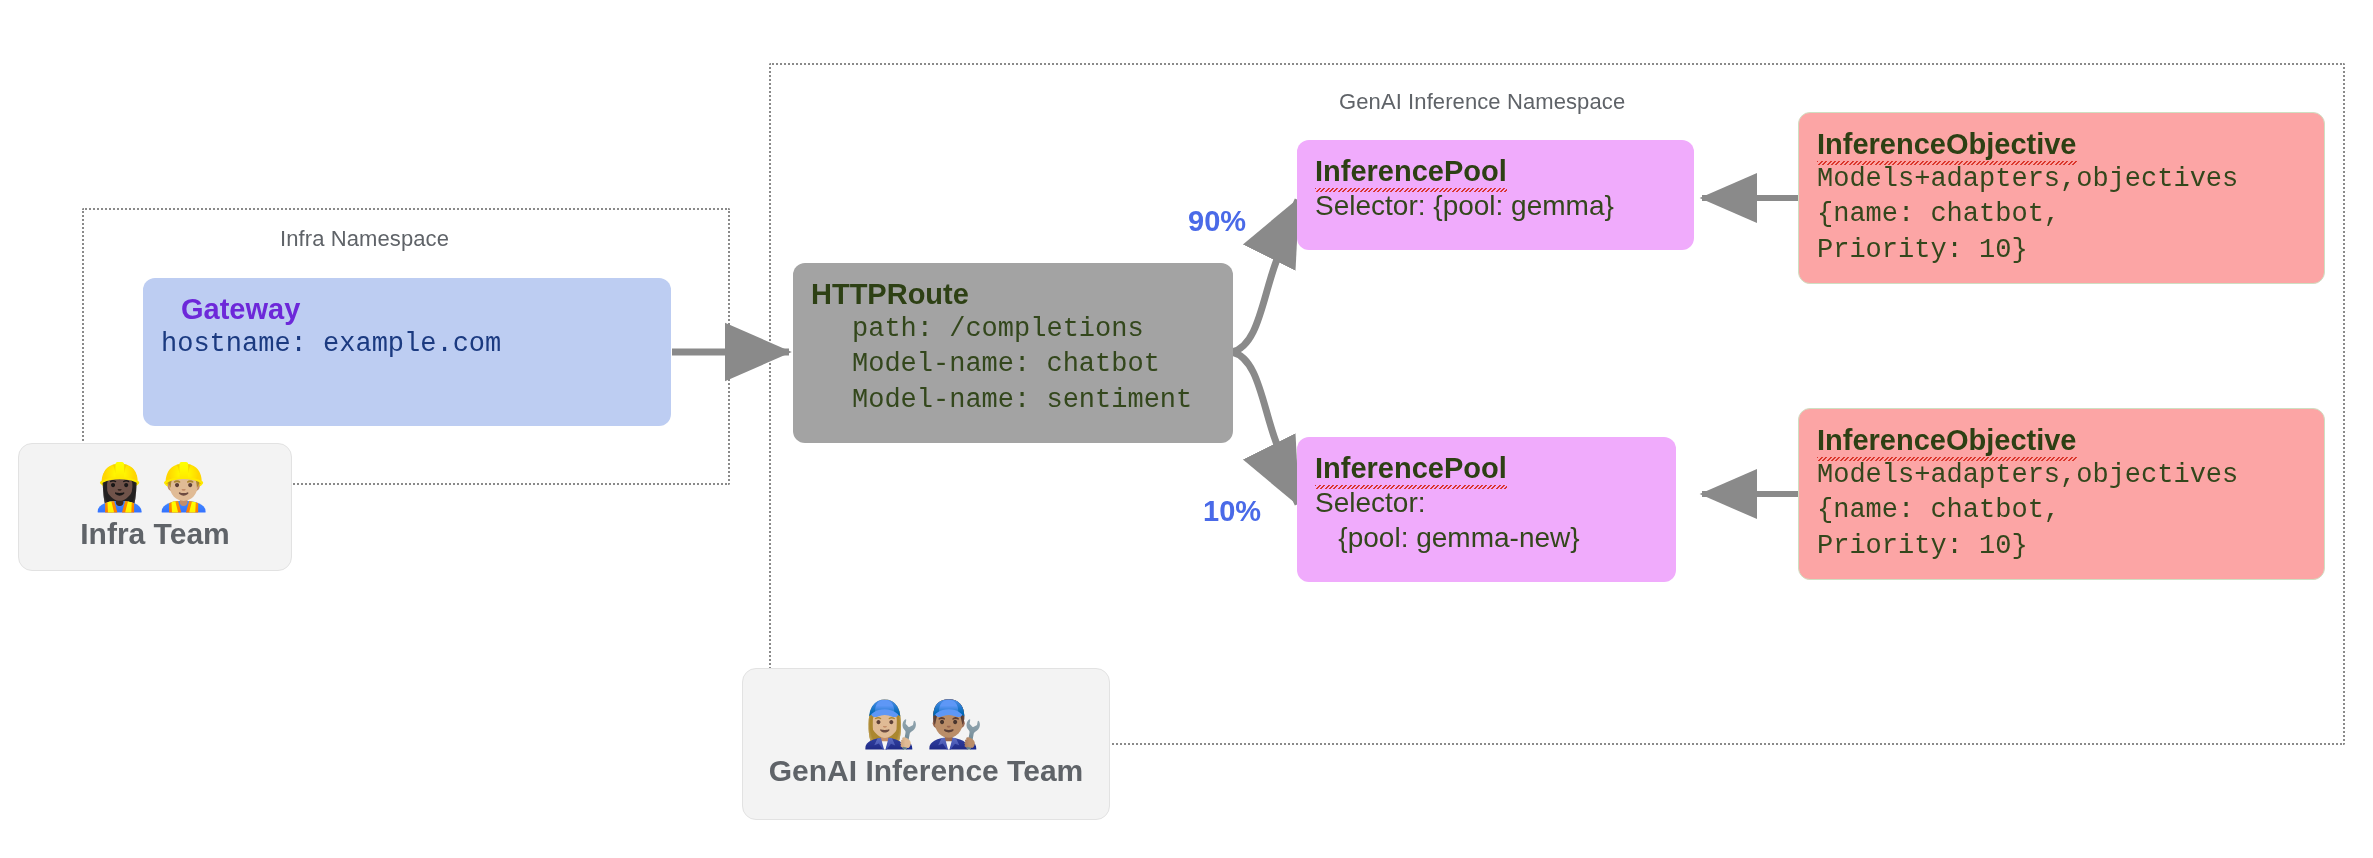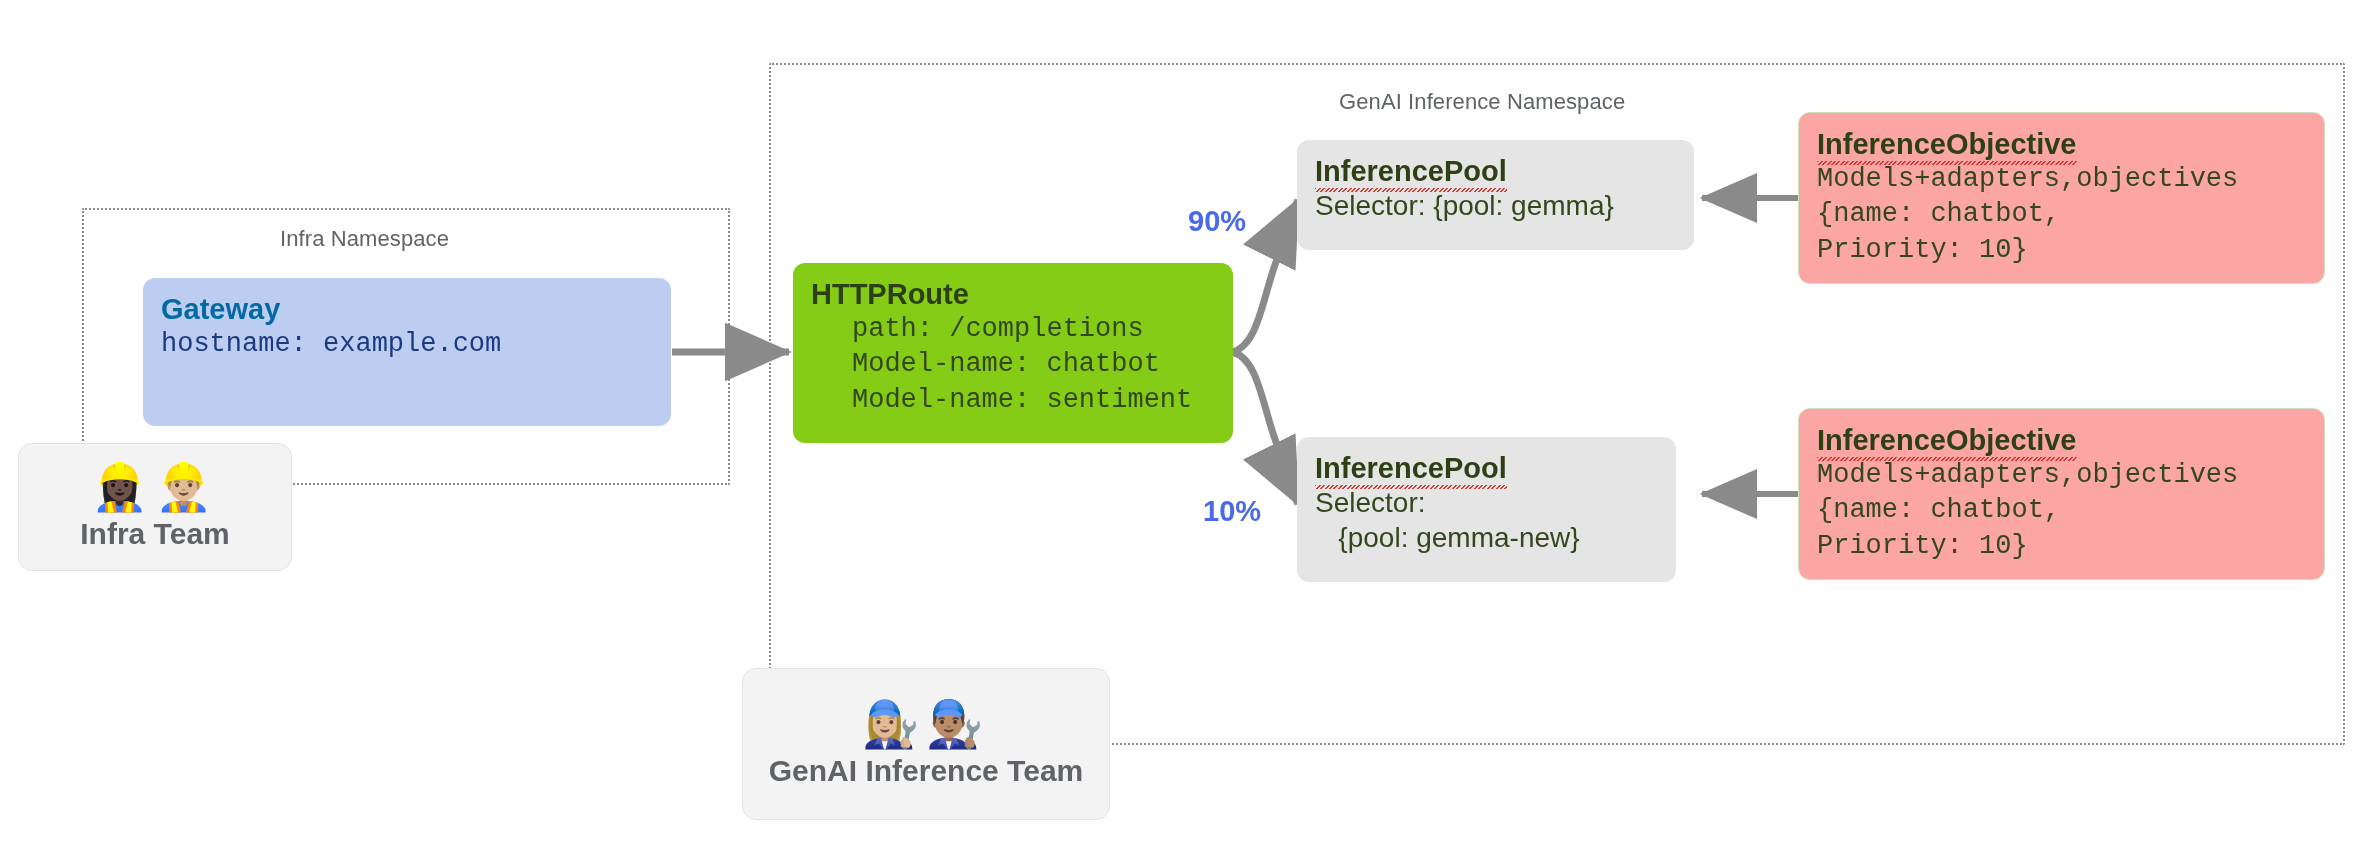--- a/index.html
+++ b/index.html
@@ -80,34 +80,34 @@
         rgba(0,0,0,0) 1.4px, rgba(0,0,0,0) 3.1px
       );
     opacity: 0.95;
   }
 
   
   .card-gateway {
     background: #bdcdf2;
     color: #1b3a80;
   }
-  .card-gateway .title { color: #0369a1; }
+  .card-gateway .title { color: #6d28d9; margin-left: 20px; }
   .card-gateway .mono  { color: #1b3a80; }
 
   
   .card-route {
-    background: #84cc16;
+    background: #a3a3a3;
     color: #33471c;
   }
   .card-route .title { color: #2d4014; }
   .card-route .mono  { color: #33471c; margin-left: 41px; }
 
   
   .card-pool {
-    background: #e5e5e5;
+    background: #f0abfc;
     color: #33471c;
   }
   .card-pool .title { color: #2d4014; }
   .card-pool .sans  { color: #33471c; }
 
   
   .card-objective {
     background: #fca5a5;
     border: 1.5px solid #cfdfc2;
     color: #33471c;

